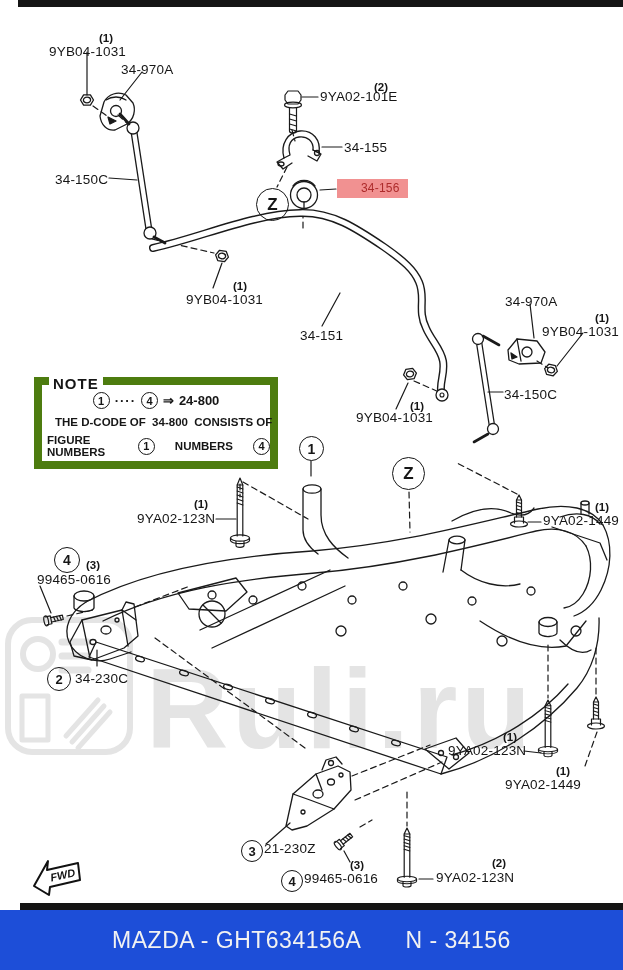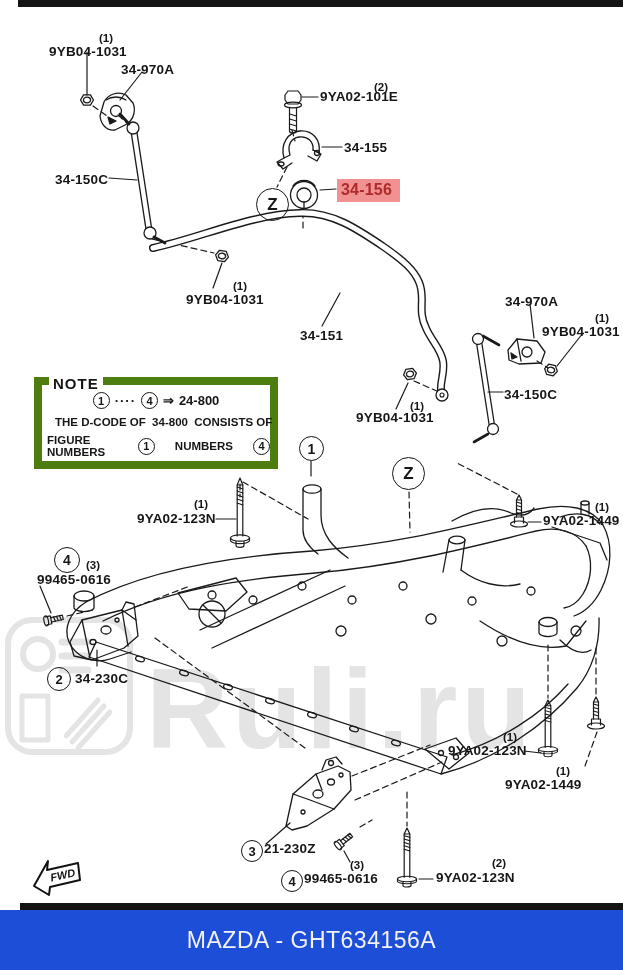--- a/index.html
+++ b/index.html
@@ -1,23 +1,23 @@
 <!DOCTYPE html>
 <html><head>
 <meta charset="utf-8">
 <style>
   html,body{margin:0;padding:0;background:#fff;}
   .stage{position:relative;width:623px;height:970px;background:#ffffff;overflow:hidden;
          font-family:"Liberation Sans",sans-serif;}
   .topstrip{position:absolute;left:18px;right:0;top:0;height:7px;background:#151515;}
   svg.art{position:absolute;left:0;top:0;z-index:1;}
-  .lbl{position:absolute;z-index:2;font-weight:700;font-size:13.5px;color:#161616;
+  .lbl{position:absolute;z-index:2;font-weight:400;font-size:13.5px;color:#161616;
        white-space:nowrap;letter-spacing:.2px;line-height:1;}
   .qty{position:absolute;z-index:2;font-weight:700;font-size:11.5px;color:#161616;line-height:1;}
-  .hl{background:#f19191;color:#ad2b2b;padding:3px 8px 4px 4px;font-size:16px;}
+  .hl{background:#f19191;color:#ad2b2b;padding:3px 8px 4px 24px;font-size:12px;}
   .circ{position:absolute;z-index:2;border:1.7px solid #161616;border-radius:50%;
         display:flex;align-items:center;justify-content:center;font-weight:700;color:#161616;
         line-height:1;box-sizing:border-box;background:transparent;}
   
   .note{position:absolute;z-index:2;left:34px;top:377px;width:228px;height:76px;border:8px solid #4d7c0f;}
   .note-title{position:absolute;left:7px;top:-10px;background:#fff;padding:0 4px;
               font-size:15px;font-weight:700;letter-spacing:1px;color:#161616;}
   .note-row1{position:absolute;left:0;right:0;top:7px;display:flex;align-items:center;
              justify-content:center;gap:5px;font-weight:700;font-size:13px;color:#161616;}
   .note-row2{position:absolute;left:6px;top:31px;font-weight:700;font-size:11.5px;color:#161616;white-space:pre;margin-left:7px;}
@@ -355,14 +355,15 @@
 
   <span class="qty" style="left:350px;top:860px">(3)</span>
   <span class="lbl" style="left:304px;top:872px">99465-0616</span>
 
   <span class="qty" style="left:492px;top:858px">(2)</span>
   <span class="lbl" style="left:436px;top:871px">9YA02-123N</span>
 
   <div class="footstrip"></div>
   <div class="footer">
     <span>MAZDA - GHT634156A</span>
+    <span>N - 34156</span>
   </div>
 </div>
 
 </body></html>

